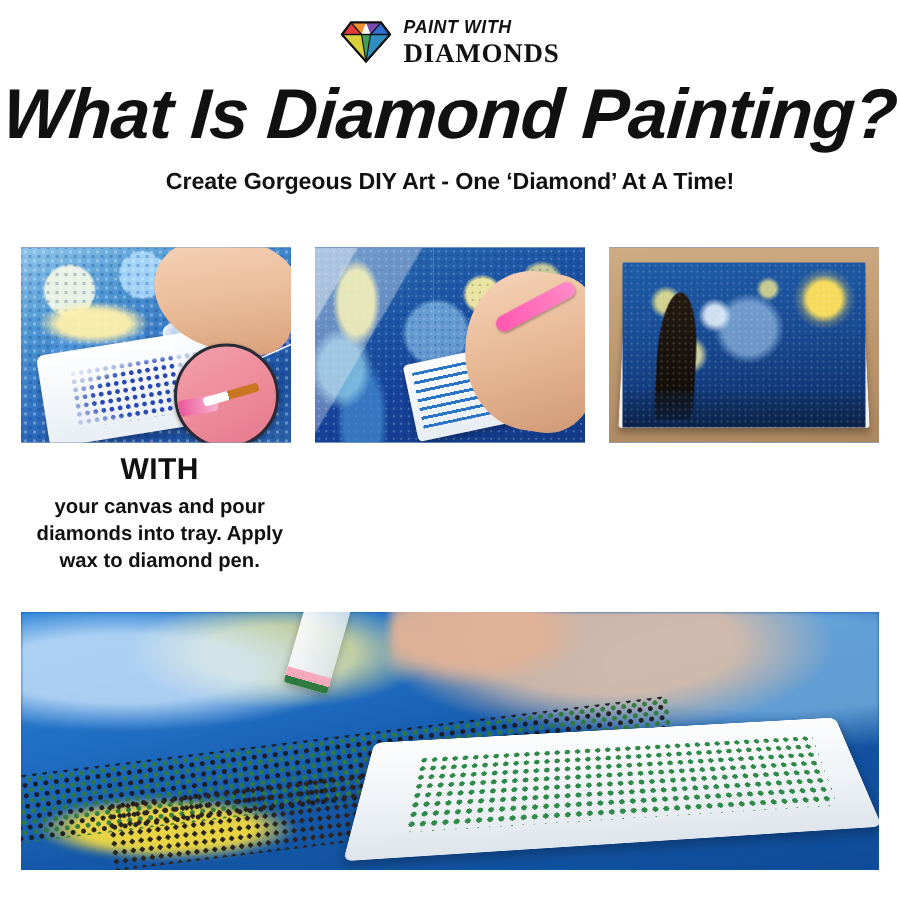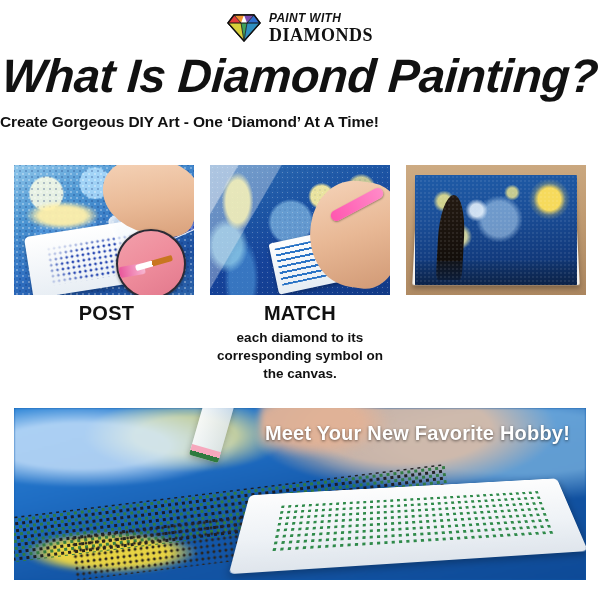--- a/index.html
+++ b/index.html
@@ -32,21 +32,21 @@
     text-align:center;
     font-family:"Liberation Sans",sans-serif;
     font-weight:bold;font-style:italic;
     font-size:47px;line-height:1;
     color:#111;
     margin-top:6px;
     transform:skewX(-4deg);
     letter-spacing:-0.5px;
   }
   .subhead{
-    text-align:left;font-weight:bold;font-size:15.5px;color:#111;
+    text-align:center;font-weight:bold;font-size:15.5px;color:#111;
     margin-top:14px;letter-spacing:-0.1px;
   }
 
   
   .photo-row{
     position:absolute;left:14px;top:165px;width:572px;height:130px;
     display:flex;justify-content:space-between;
   }
   .photo{position:relative;width:180px;height:130px;overflow:hidden;background:#134a86;}
 
@@ -379,36 +379,32 @@
         <div class="p3cypress"></div>
         <div class="p3town"></div>
         <div class="p3dots mosaic"></div>
       </div>
     </div>
 
   </div>
 
   <div class="caption-row">
     <div class="caption">
-      <div class="cap-title">POST</div>
-    </div>
-    <div class="caption mid">
-      <div class="cap-title">MATCH</div>
-      <div class="cap-body">each diamond to its corresponding symbol on the canvas.</div>
+      <div class="cap-title">WITH</div>
+      <div class="cap-body">your canvas and pour diamonds into tray. Apply wax to diamond pen.</div>
     </div>
     <div class="caption">
     </div>
   </div>
 
   <div class="banner">
     <div class="b-bg"></div>
     <div class="b-yellow"></div>
     <div class="b-green-row"></div>
     <div class="b-dark-row"></div>
     <div class="b-silver"></div>
     <div class="b-finger"></div>
     <div class="b-pen"></div>
     <div class="b-tray"></div>
     <div class="b-tray-beads"></div>
-    <div class="b-title">Meet Your New Favorite Hobby!</div>
   </div>
 
 </div>
 
 </body></html>

